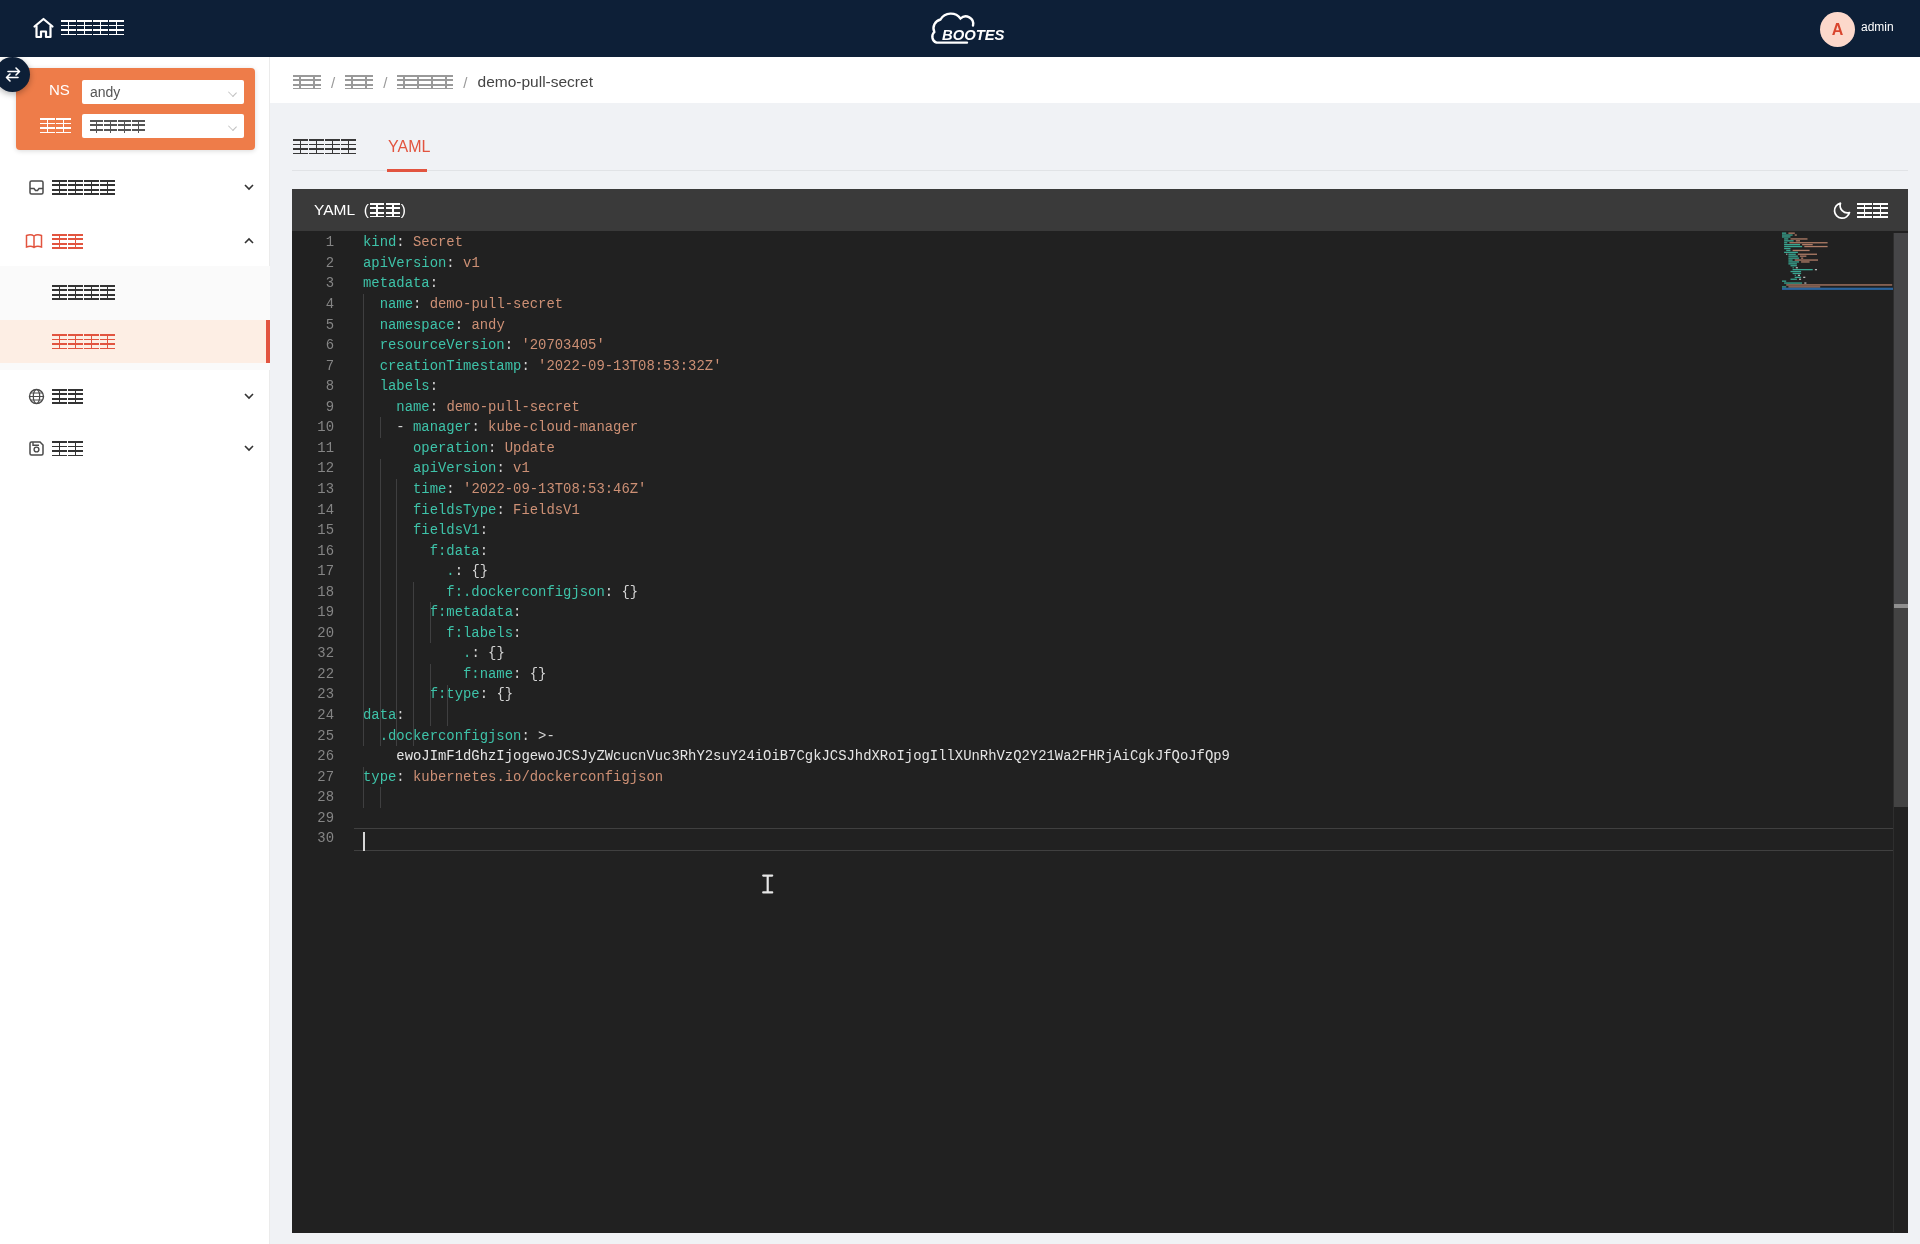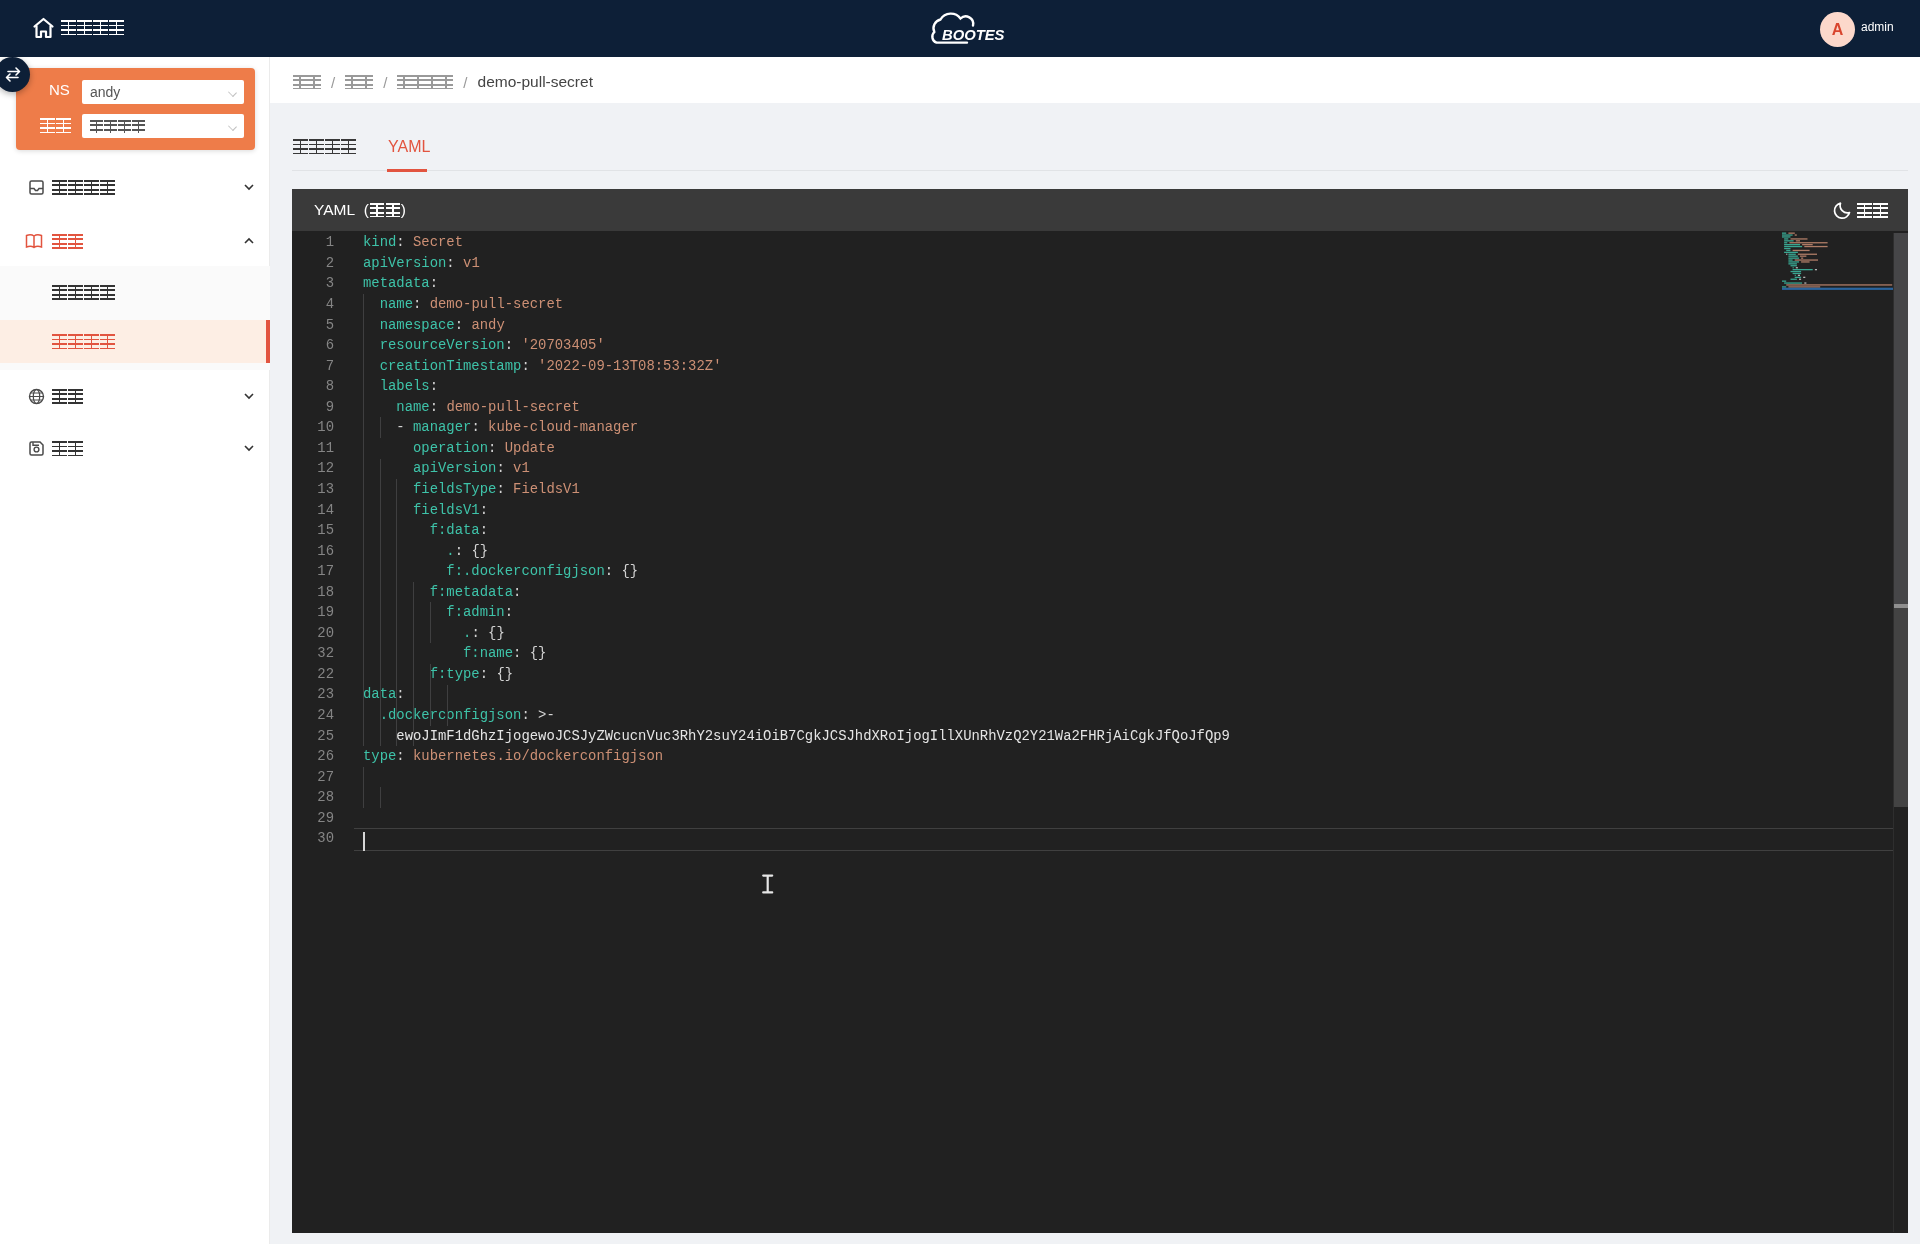--- a/index.html
+++ b/index.html
@@ -229,27 +229,28 @@
 <div class="cl"><span style="color:#3ec3a9">metadata</span><span style="color:#d4d4d4">:</span></div>
 <div class="cl">&nbsp;&nbsp;<span style="color:#3ec3a9">name</span><span style="color:#d4d4d4">:</span>&nbsp;<span style="color:#cd9075">demo-pull-secret</span></div>
 <div class="cl">&nbsp;&nbsp;<span style="color:#3ec3a9">namespace</span><span style="color:#d4d4d4">:</span>&nbsp;<span style="color:#cd9075">andy</span></div>
 <div class="cl">&nbsp;&nbsp;<span style="color:#3ec3a9">resourceVersion</span><span style="color:#d4d4d4">:</span>&nbsp;<span style="color:#cd9075">'20703405'</span></div>
 <div class="cl">&nbsp;&nbsp;<span style="color:#3ec3a9">creationTimestamp</span><span style="color:#d4d4d4">:</span>&nbsp;<span style="color:#cd9075">'2022-09-13T08:53:32Z'</span></div>
 <div class="cl">&nbsp;&nbsp;<span style="color:#3ec3a9">labels</span><span style="color:#d4d4d4">:</span></div>
 <div class="cl">&nbsp;&nbsp;&nbsp;&nbsp;<span style="color:#3ec3a9">name</span><span style="color:#d4d4d4">:</span>&nbsp;<span style="color:#cd9075">demo-pull-secret</span></div>
 <div class="cl">&nbsp;&nbsp;&nbsp;&nbsp;<span style="color:#d4d4d4">-</span>&nbsp;<span style="color:#3ec3a9">manager</span><span style="color:#d4d4d4">:</span>&nbsp;<span style="color:#cd9075">kube-cloud-manager</span></div>
 <div class="cl">&nbsp;&nbsp;&nbsp;&nbsp;&nbsp;&nbsp;<span style="color:#3ec3a9">operation</span><span style="color:#d4d4d4">:</span>&nbsp;<span style="color:#cd9075">Update</span></div>
 <div class="cl">&nbsp;&nbsp;&nbsp;&nbsp;&nbsp;&nbsp;<span style="color:#3ec3a9">apiVersion</span><span style="color:#d4d4d4">:</span>&nbsp;<span style="color:#cd9075">v1</span></div>
+<div class="cl">&nbsp;&nbsp;&nbsp;&nbsp;&nbsp;&nbsp;<span style="color:#3ec3a9">time</span><span style="color:#d4d4d4">:</span>&nbsp;<span style="color:#cd9075">'2022-09-13T08:53:46Z'</span></div>
 <div class="cl">&nbsp;&nbsp;&nbsp;&nbsp;&nbsp;&nbsp;<span style="color:#3ec3a9">fieldsType</span><span style="color:#d4d4d4">:</span>&nbsp;<span style="color:#cd9075">FieldsV1</span></div>
 <div class="cl">&nbsp;&nbsp;&nbsp;&nbsp;&nbsp;&nbsp;<span style="color:#3ec3a9">fieldsV1</span><span style="color:#d4d4d4">:</span></div>
 <div class="cl">&nbsp;&nbsp;&nbsp;&nbsp;&nbsp;&nbsp;&nbsp;&nbsp;<span style="color:#3ec3a9">f:data</span><span style="color:#d4d4d4">:</span></div>
 <div class="cl">&nbsp;&nbsp;&nbsp;&nbsp;&nbsp;&nbsp;&nbsp;&nbsp;&nbsp;&nbsp;<span style="color:#3ec3a9">.</span><span style="color:#d4d4d4">:</span>&nbsp;<span style="color:#d4d4d4">{}</span></div>
 <div class="cl">&nbsp;&nbsp;&nbsp;&nbsp;&nbsp;&nbsp;&nbsp;&nbsp;&nbsp;&nbsp;<span style="color:#3ec3a9">f:.dockerconfigjson</span><span style="color:#d4d4d4">:</span>&nbsp;<span style="color:#d4d4d4">{}</span></div>
 <div class="cl">&nbsp;&nbsp;&nbsp;&nbsp;&nbsp;&nbsp;&nbsp;&nbsp;<span style="color:#3ec3a9">f:metadata</span><span style="color:#d4d4d4">:</span></div>
-<div class="cl">&nbsp;&nbsp;&nbsp;&nbsp;&nbsp;&nbsp;&nbsp;&nbsp;&nbsp;&nbsp;<span style="color:#3ec3a9">f:admin</span><span style="color:#d4d4d4">:</span></div>
+<div class="cl">&nbsp;&nbsp;&nbsp;&nbsp;&nbsp;&nbsp;&nbsp;&nbsp;&nbsp;&nbsp;<span style="color:#3ec3a9">f:labels</span><span style="color:#d4d4d4">:</span></div>
 <div class="cl">&nbsp;&nbsp;&nbsp;&nbsp;&nbsp;&nbsp;&nbsp;&nbsp;&nbsp;&nbsp;&nbsp;&nbsp;<span style="color:#3ec3a9">.</span><span style="color:#d4d4d4">:</span>&nbsp;<span style="color:#d4d4d4">{}</span></div>
 <div class="cl">&nbsp;&nbsp;&nbsp;&nbsp;&nbsp;&nbsp;&nbsp;&nbsp;&nbsp;&nbsp;&nbsp;&nbsp;<span style="color:#3ec3a9">f:name</span><span style="color:#d4d4d4">:</span>&nbsp;<span style="color:#d4d4d4">{}</span></div>
 <div class="cl">&nbsp;&nbsp;&nbsp;&nbsp;&nbsp;&nbsp;&nbsp;&nbsp;<span style="color:#3ec3a9">f:type</span><span style="color:#d4d4d4">:</span>&nbsp;<span style="color:#d4d4d4">{}</span></div>
 <div class="cl"><span style="color:#3ec3a9">data</span><span style="color:#d4d4d4">:</span></div>
 <div class="cl">&nbsp;&nbsp;<span style="color:#3ec3a9">.dockerconfigjson</span><span style="color:#d4d4d4">:</span>&nbsp;<span style="color:#d4d4d4">&gt;-</span></div>
 <div class="cl">&nbsp;&nbsp;&nbsp;&nbsp;<span style="color:#e5e5e5">ewoJImF1dGhzIjogewoJCSJyZWcucnVuc3RhY2suY24iOiB7CgkJCSJhdXRoIjogIllXUnRhVzQ2Y21Wa2FHRjAiCgkJfQoJfQp9</span></div>
 <div class="cl"><span style="color:#3ec3a9">type</span><span style="color:#d4d4d4">:</span>&nbsp;<span style="color:#cd9075">kubernetes.io/dockerconfigjson</span></div>
 <div class="cl"></div>
 </div>
 <div class="ig" style="left:71.0px;top:63.1px;height:452.1px"></div>

